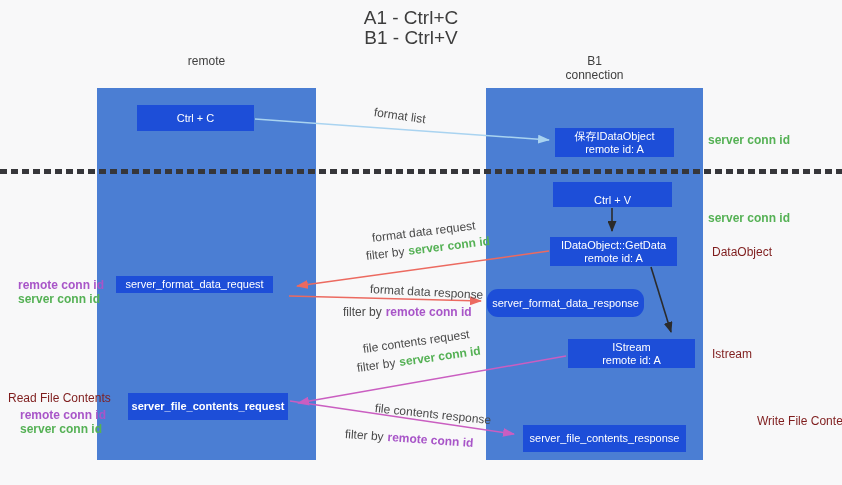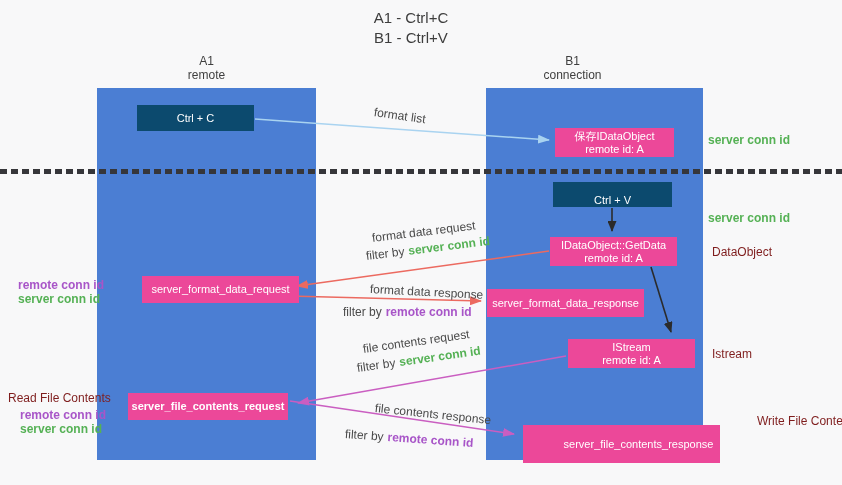--- a/index.html
+++ b/index.html
@@ -1,47 +1,47 @@
 <!DOCTYPE html>
 <html><head>
 <meta charset="utf-8">
 <style>
   html,body { margin:0; padding:0; }
   body { font-family: "Liberation Sans", sans-serif; background:#f8f8f9; }
   .canvas { position:relative; width:842px; height:485px; background:#f8f8f9; overflow:hidden; }
 
   .title { position:absolute; left:281px; top:8px; width:260px; text-align:center;
-           font-size:15px; color:#3d3d3d; line-height:20px; }
+           font-size:19px; color:#3d3d3d; line-height:20px; }
 
   .col-header { position:absolute; text-align:center; font-size:12px; line-height:14px; color:#3f3f3f; z-index:3; }
   .hdr-a { left:97px; top:54px; width:219px; }
-  .hdr-b { left:464px; top:54px; width:217px; }
+  .hdr-b { left:486px; top:54px; width:217px; }
 
   .lifeline { position:absolute; top:88px; height:372px; background:#4b7ed3; z-index:1; }
   .col-a { left:97px; width:219px; }
   .col-b { left:486px; width:217px; }
 
   .divider { position:absolute; left:0; top:169px; width:842px; height:5px; z-index:3;
              background:repeating-linear-gradient(to right, #36363a 0 7px, transparent 7px 11px); }
 
   .arrows { position:absolute; left:0; top:0; z-index:2; }
 
   .node { position:absolute; z-index:3; display:flex; flex-direction:column; align-items:center;
           justify-content:center; color:#ffffff; font-size:11px; line-height:13px; text-align:center; }
-  .green  { background:#0c4a6e; }
-  .orange { background:#ec4899; }
+  .green  { background:#1d4ed8; }
+  .orange { background:#1d4ed8; }
   .b-ctrlc   { left:137px; top:105px; width:117px; height:26px; }
   .b-save    { left:555px; top:128px; width:119px; height:29px; }
   .b-ctrlv   { left:553px; top:182px; width:119px; height:25px;justify-content:flex-end; }
   .b-getdata { left:550px; top:237px; width:127px; height:29px; }
-  .b-freq    { left:142px; top:276px; width:157px; height:27px; }
-  .b-fres    { left:487px; top:289px; width:157px; height:28px; }
+  .b-freq    { left:116px; top:276px; width:157px; height:17px; }
+  .b-fres    { left:487px; top:289px; width:157px; height:28px;border-radius:11px; }
   .b-istream { left:568px; top:339px; width:127px; height:29px; }
   .b-filereq { left:128px; top:393px; width:160px; height:27px;font-weight:bold; }
-  .b-fileres { left:523px; top:425px; width:163px; height:38px;padding-left:34px; }
+  .b-fileres { left:523px; top:425px; width:163px; height:27px; }
 
   .side { position:absolute; z-index:3; font-size:12px; white-space:nowrap; }
   .dark   { color:#7f1d1d; }
   .greenb { color:#55b155; font-weight:bold; }
   .purpleb{ color:#a855c8; font-weight:bold; }
   .r-scid1 { left:708px; top:133px; }
   .r-scid2 { left:708px; top:211px; }
   .r-dataobj { left:712px; top:245px; }
   .r-istream { left:712px; top:347px; }
   .r-write   { left:713px; top:414px;margin-left:44px; }
@@ -66,21 +66,20 @@
 <body>
 
 <div class="canvas">
 
   <div class="title">
     <div>A1 - Ctrl+C</div>
     <div>B1 - Ctrl+V</div>
   </div>
 
   <div class="col-header hdr-a">
-    <div>A1</div>
     <div>remote</div>
   </div>
   <div class="col-header hdr-b">
     <div>B1</div>
     <div>connection</div>
   </div>
 
   <div class="lifeline col-a"></div>
   <div class="lifeline col-b"></div>
 

